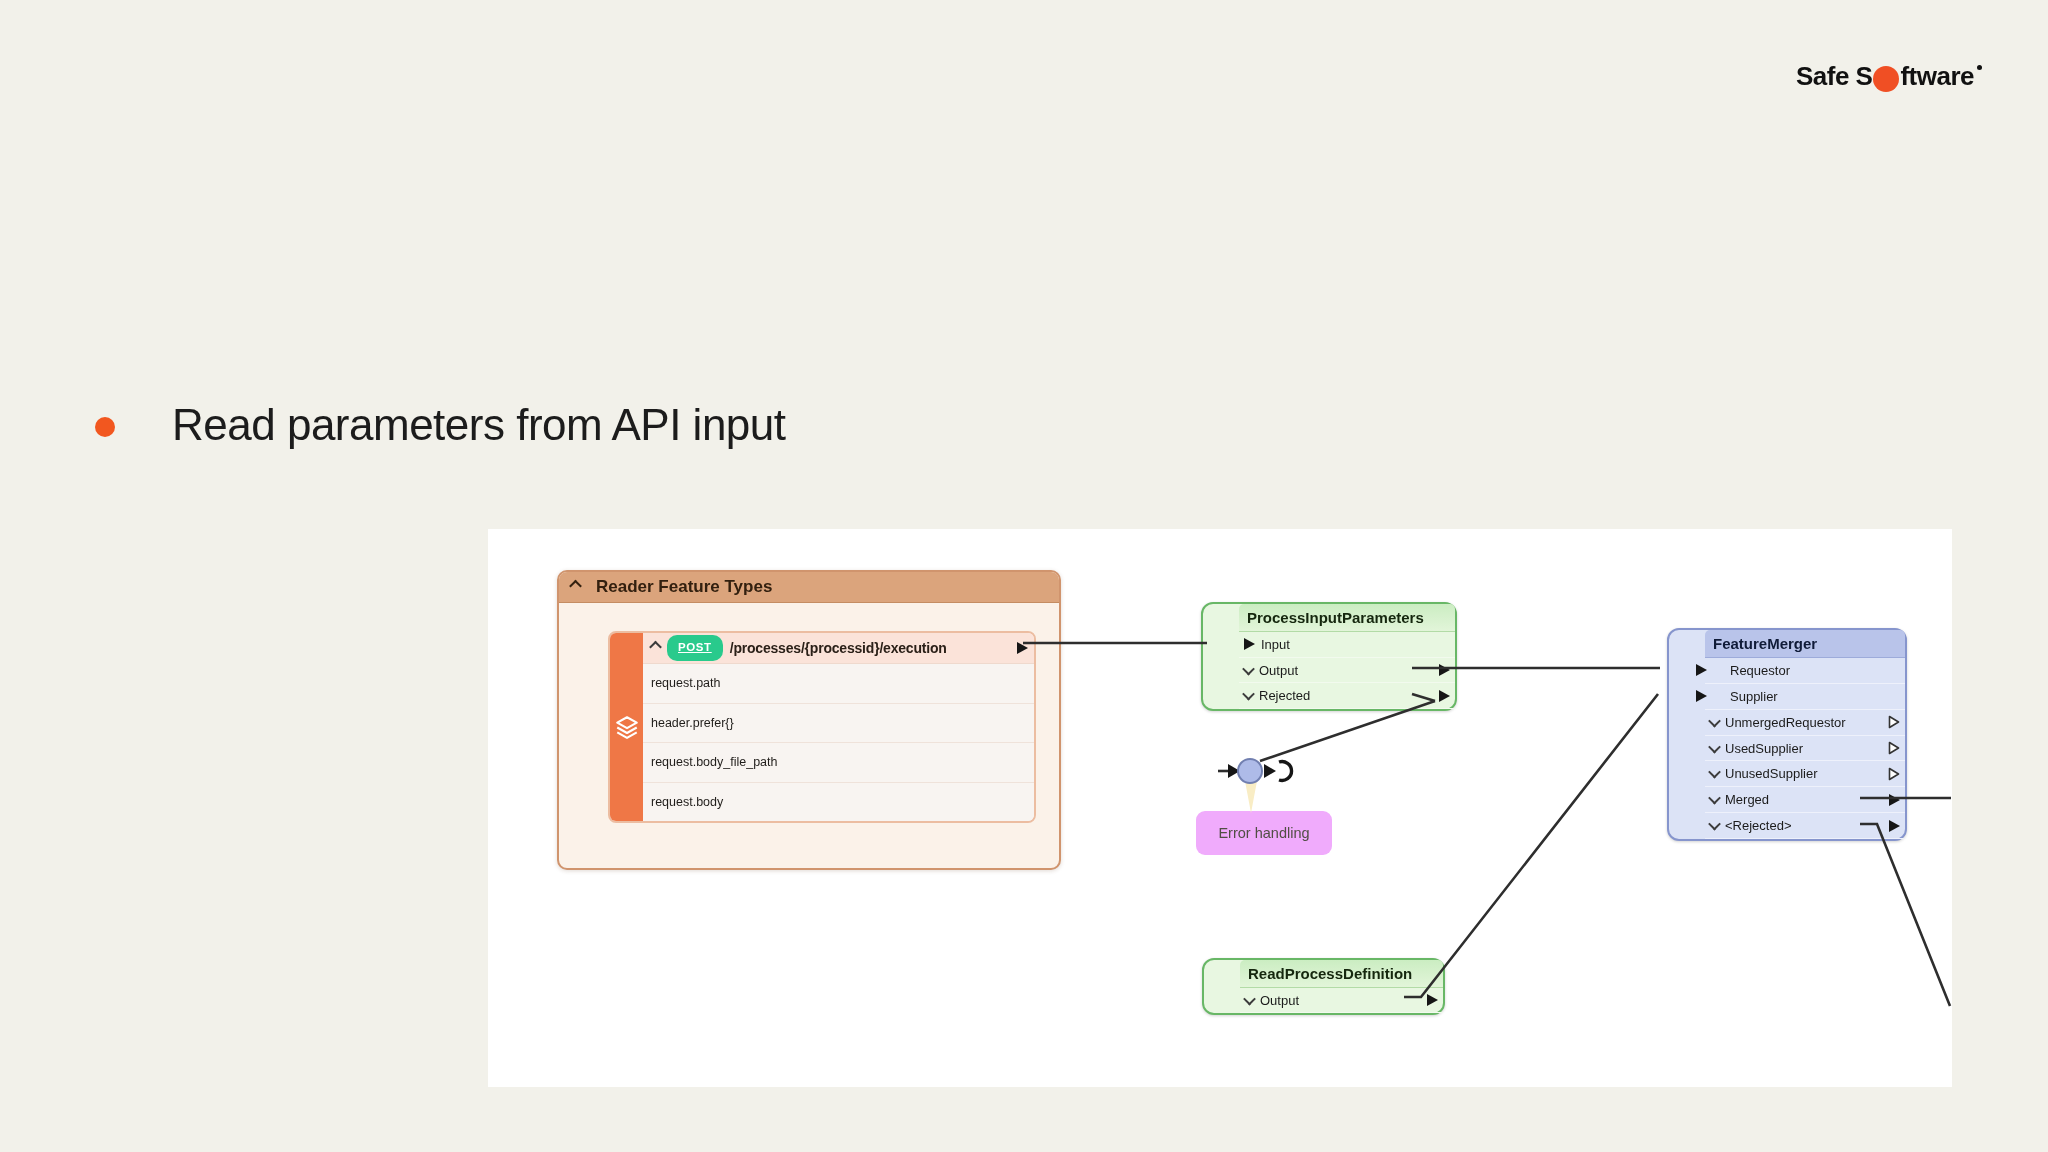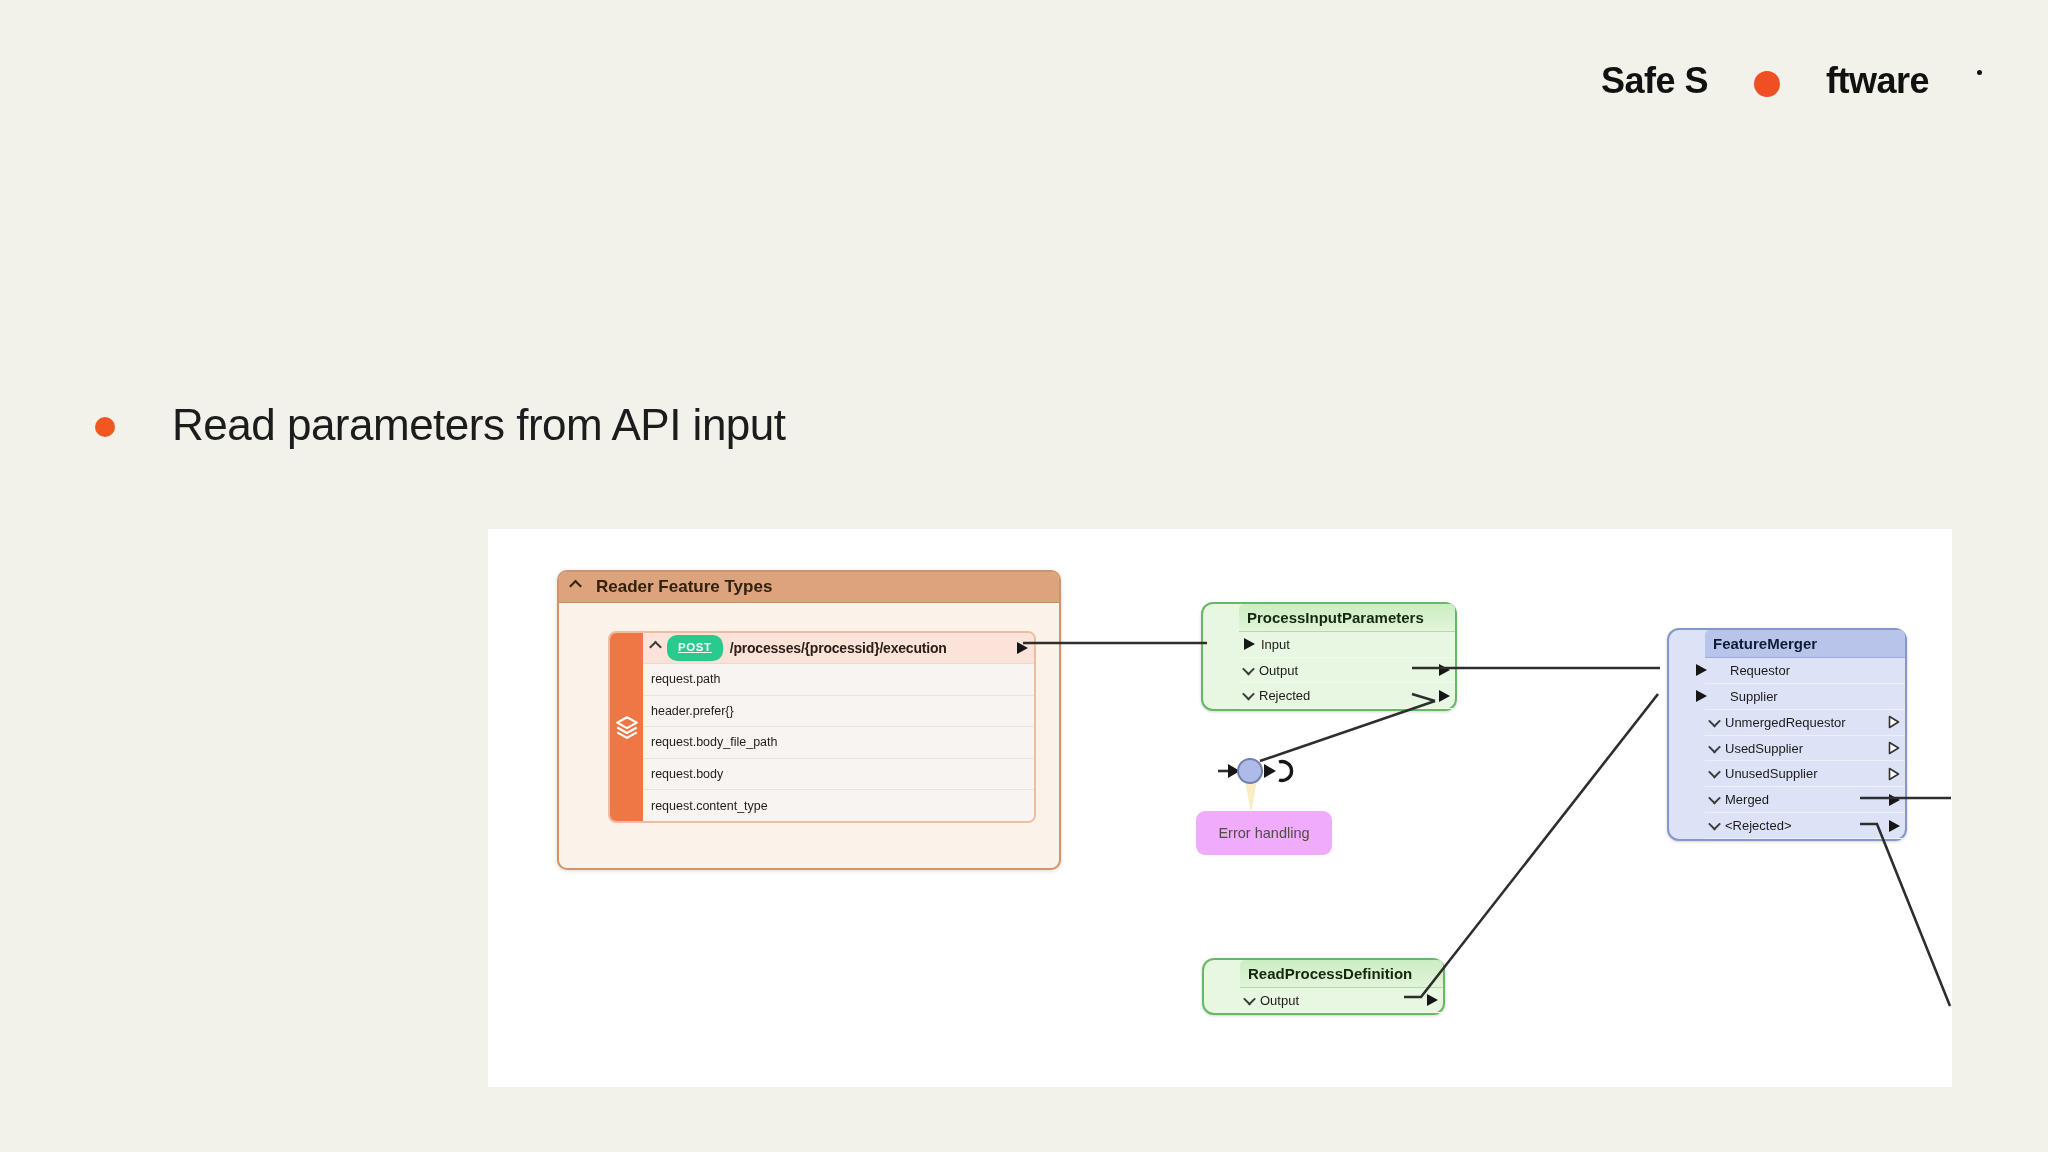--- a/index.html
+++ b/index.html
@@ -2,21 +2,21 @@
 <html><head>
 <meta charset="utf-8">
 <style>
   html,body{margin:0;padding:0;background:#e8e8e8;}
   .slide{
     position:relative;width:2048px;height:1152px;overflow:hidden;
     background:#f2f1ea;font-family:"Liberation Sans",sans-serif;color:#141414;
   }
   
   .logo{position:absolute;top:60px;right:66px;display:flex;align-items:center;
-    font-size:36px;font-weight:700;letter-spacing:-.5px;color:#111;gap:45px;}
+    font-size:26px;font-weight:700;letter-spacing:-.5px;color:#111;}
   .logo .o-dot{display:inline-block;width:26px;height:26px;border-radius:50%;
     background:#f04f24;margin:6px 1px 0 1px;}
   .logo .tm{width:5px;height:5px;border-radius:50%;background:#111;margin:-18px 0 0 3px;}
   
   .title{position:absolute;left:72px;top:223px;font-size:82px;font-weight:700;
     letter-spacing:-2.5px;color:#0e0e0e;white-space:nowrap;}
   .bullet{position:absolute;left:95px;top:400px;display:flex;align-items:flex-start;}
   .bullet .dot{width:20px;height:20px;border-radius:50%;background:#f2571f;margin-top:17px;flex:none;}
   .bullet .btxt{margin-left:57px;font-size:44px;color:#1c1c1c;letter-spacing:-.5px;white-space:nowrap;}
   
@@ -127,23 +127,20 @@
             </div>
           <div class="attr-row">
               <span>header.prefer{}</span>
             </div>
           <div class="attr-row">
               <span>request.body_file_path</span>
             </div>
           <div class="attr-row">
               <span>request.body</span>
             </div>
-          <div class="attr-row">
-              <span>request.content_type</span>
-            </div>
         </div>
       </div>
     </div>
 
     <div class="node node-green pip">
       <div class="nhead">ProcessInputParameters</div>
       <div class="prow">
         <span class="tri"></span>
         <span>Input</span>
       </div>

